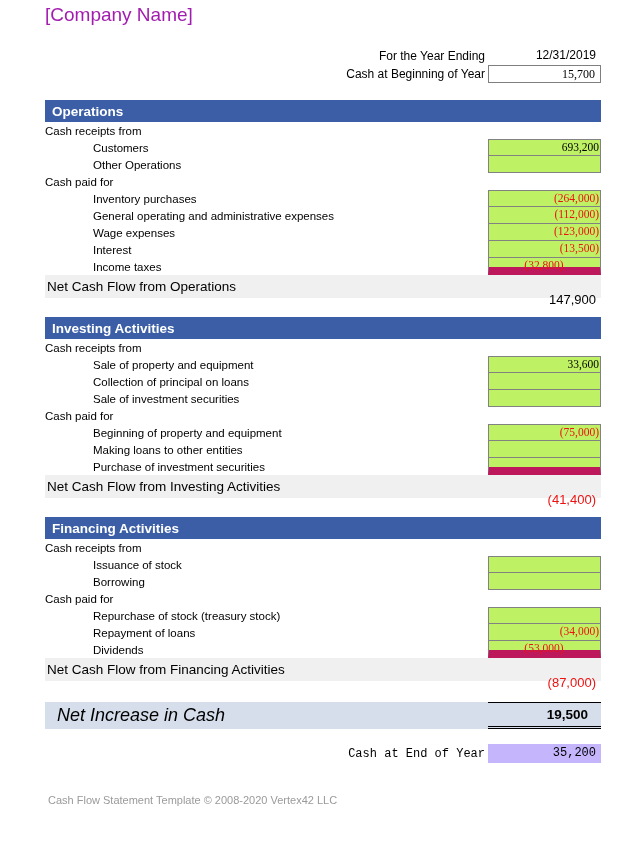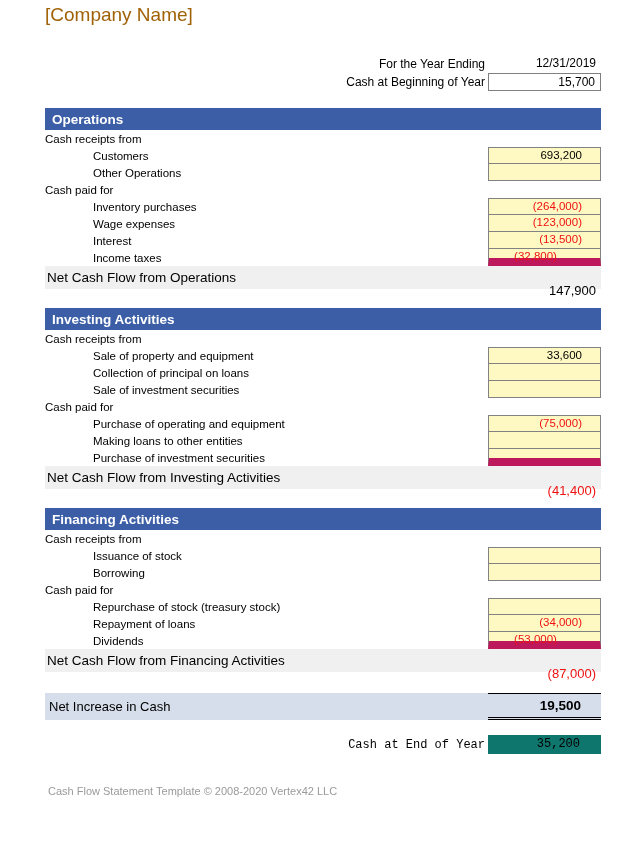--- a/index.html
+++ b/index.html
@@ -6,59 +6,59 @@
   body{
     width:644px;height:850px;background:#ffffff;
     font-family:"Liberation Sans", sans-serif;color:#000;
     overflow:hidden;
   }
   .content{margin-left:45px;width:556px;}
   .page-title{
     margin-top:19px;font-size:27px;font-weight:bold;color:#4068AE;
     letter-spacing:0.2px;line-height:30px;
   }
-  .company{font-size:19px;color:#a16207;line-height:26px;margin-top:2px;}
-  .meta{margin-top:27px;}
+  .company{font-size:19px;color:#a21caf;line-height:26px;margin-top:2px;}
+  .meta{margin-top:19px;}
   .metarow{display:flex;align-items:center;height:18px;}
   .metalbl{margin-left:auto;font-size:12px;padding-right:3px;white-space:nowrap;}
   .metaval{width:113px;box-sizing:border-box;text-align:right;font-size:12px;padding-right:5px;height:18px;line-height:17px;}
   .metaval.box{border:1px solid #7F7F7F;}
   .section{margin-top:19px;}
   .band{
     height:22px;background:#3B5EA6;color:#fff;font-weight:bold;font-size:13.5px;
     display:flex;align-items:center;padding-left:7px;box-sizing:border-box;
   }
   .row{display:flex;align-items:center;height:17px;}
   .lbl{font-size:11.5px;white-space:nowrap;}
   .ind{padding-left:48px;}
   .val{
     margin-left:auto;width:113px;box-sizing:border-box;height:17px;line-height:15px;
-    text-align:right;font-size:11.5px;padding-right:18px;background:#fef9c3;
-  }
-  .box{border:1px solid #828282;}
+    text-align:right;font-size:11.5px;padding-right:1px;background:#bef264;
+  }
+  .box{border:1px solid #828282;font-family:Liberation Serif, serif;}
   .box.cont{border-top:none;}
   .box.strong{border-bottom:8px solid #be185d;text-align:center;}
   .neg{color:#EE1111;}
   .netrow{
     display:flex;align-items:center;height:23px;background:#F0F0F0;
   }
   .netlbl{font-size:13.5px;padding-left:2px;white-space:nowrap;}
   .netval{margin-left:auto;width:113px;box-sizing:border-box;text-align:right;font-size:13px;padding-right:5px;margin-top:26px;}
   .nicrow{
     display:flex;align-items:stretch;height:27px;background:#D6DEEB;margin-top:21px;
   }
-  .niclbl{font-size:13px;padding-left:4px;align-self:center;white-space:nowrap;}
+  .niclbl{font-size:18px;padding-left:12px;align-self:center;white-space:nowrap;font-style:italic;}
   .nicval{
     margin-left:auto;width:113px;box-sizing:border-box;text-align:right;font-size:13.5px;
-    font-weight:bold;padding-right:20px;border-top:1px solid #000;border-bottom:3px double #000;
+    font-weight:bold;padding-right:13px;border-top:1px solid #000;border-bottom:3px double #000;
     display:flex;align-items:center;justify-content:flex-end;
   }
   .endrow{display:flex;align-items:center;height:19px;margin-top:15px;font-family:Liberation Mono, monospace;}
   .endlbl{margin-left:auto;font-size:12px;padding-right:3px;white-space:nowrap;}
-  .endval{width:113px;box-sizing:border-box;text-align:right;font-size:12px;padding-right:21px;height:19px;line-height:19px;background:#0f766e;}
+  .endval{width:113px;box-sizing:border-box;text-align:right;font-size:12px;padding-right:5px;height:19px;line-height:19px;background:#c4b5fd;}
   .footer{margin-top:31px;margin-left:3px;font-size:11px;color:#9A9A9A;}
 </style>
 </head>
 <body>
 
 <div class="content">
 
   <div class="company">[Company Name]</div>
 
   <div class="meta">
@@ -86,20 +86,24 @@
         <span class="val box cont"></span>
       </div>
     <div class="row">
         <span class="lbl">Cash paid for</span>
       </div>
     <div class="row">
         <span class="lbl ind">Inventory purchases</span>
         <span class="val box neg">(264,000)</span>
       </div>
     <div class="row">
+        <span class="lbl ind">General operating and administrative expenses</span>
+        <span class="val box cont neg">(112,000)</span>
+      </div>
+    <div class="row">
         <span class="lbl ind">Wage expenses</span>
         <span class="val box cont neg">(123,000)</span>
       </div>
     <div class="row">
         <span class="lbl ind">Interest</span>
         <span class="val box cont neg">(13,500)</span>
       </div>
     <div class="row">
         <span class="lbl ind">Income taxes</span>
         <span class="val box cont strong neg">(32,800)</span>
@@ -124,21 +128,21 @@
         <span class="val box cont"></span>
       </div>
     <div class="row">
         <span class="lbl ind">Sale of investment securities</span>
         <span class="val box cont"></span>
       </div>
     <div class="row">
         <span class="lbl">Cash paid for</span>
       </div>
     <div class="row">
-        <span class="lbl ind">Purchase of operating and equipment</span>
+        <span class="lbl ind">Beginning of property and equipment</span>
         <span class="val box neg">(75,000)</span>
       </div>
     <div class="row">
         <span class="lbl ind">Making loans to other entities</span>
         <span class="val box cont"></span>
       </div>
     <div class="row">
         <span class="lbl ind">Purchase of investment securities</span>
         <span class="val box cont strong"></span>
       </div>

